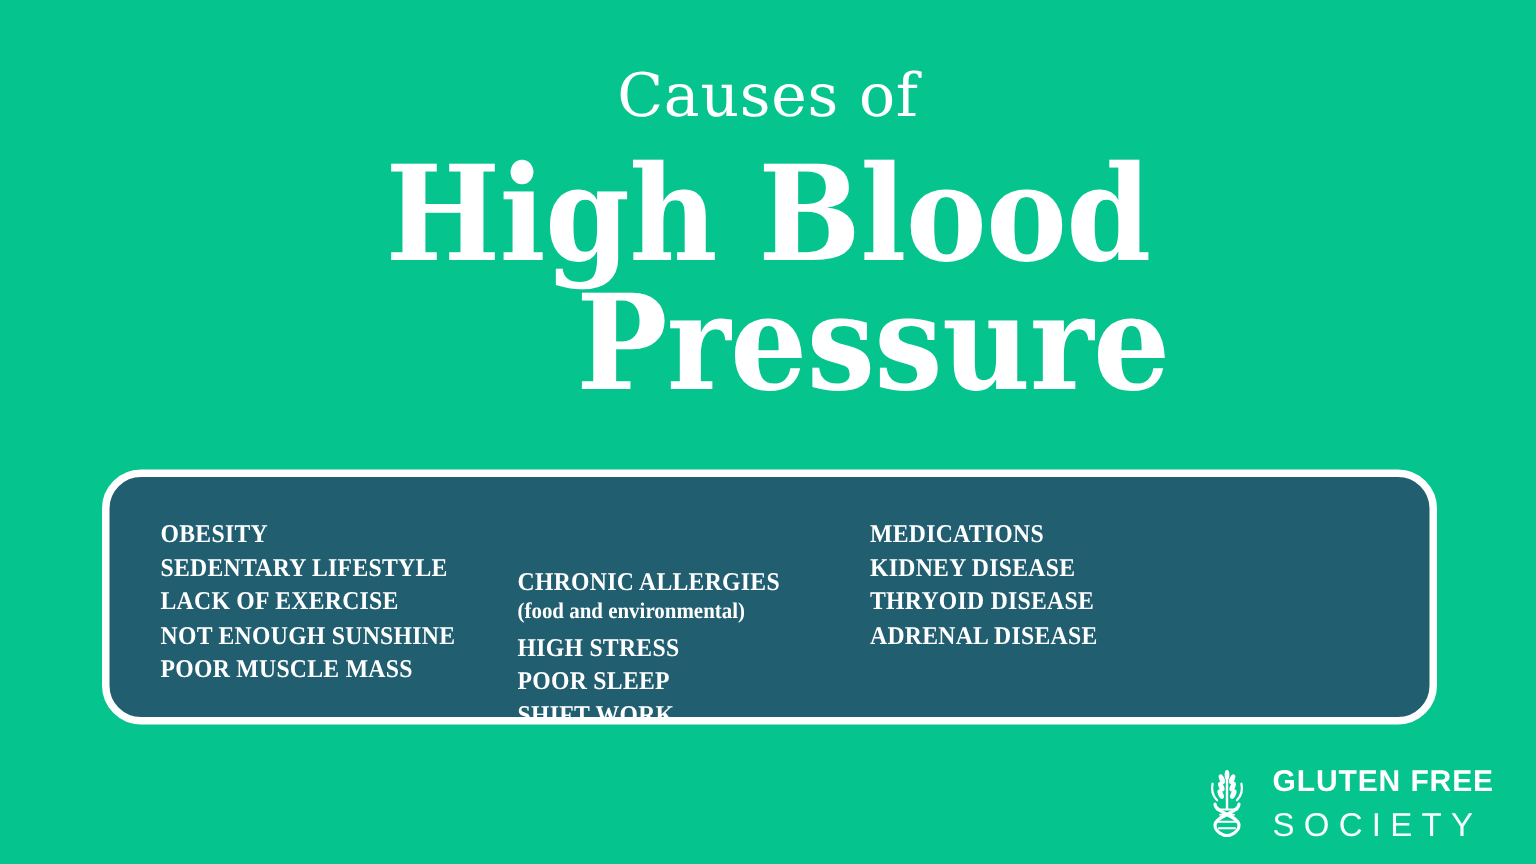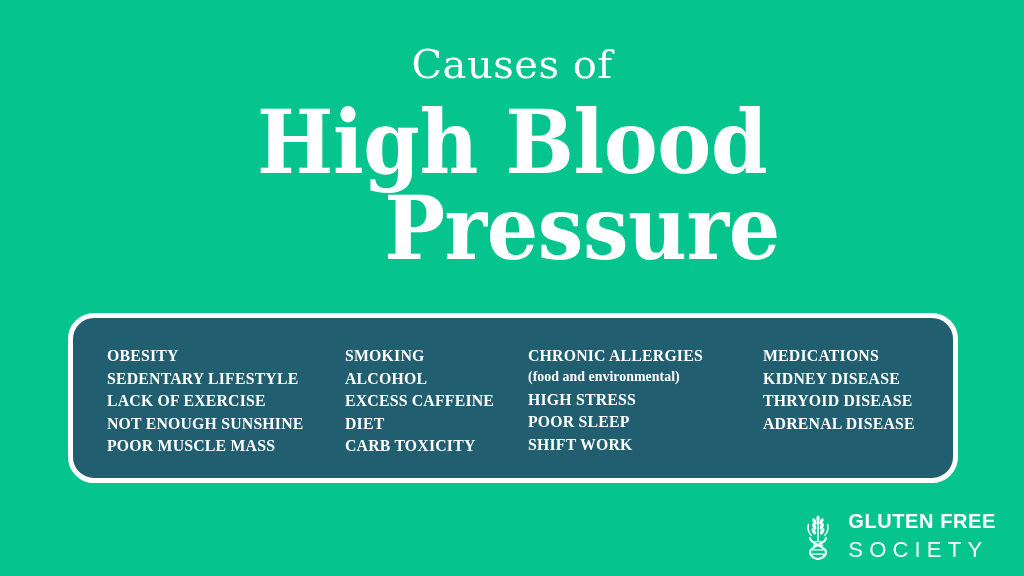--- a/index.html
+++ b/index.html
@@ -75,21 +75,21 @@
     position:absolute;
     left:34px; top:27px;
     width:848px;
     display:flex;
     align-items:flex-start;
   }
 
   .col { color:#ffffff; }
   .col-1 { width:238px; }
   .col-2 { width:183px; }
-  .col-3 { width:235px; }
+  .col-3 { width:235px;margin-top:32px; }
   .col-4 { width:192px; }
 
   .cause-item {
     font-family:"Liberation Serif", serif;
     font-weight:700;
     font-size:17px;
     line-height:22.5px;
     letter-spacing:0.2px;
     color:#ffffff;
     white-space:nowrap;
@@ -107,21 +107,20 @@
     transform:scaleX(0.93);
     transform-origin:left center;
     margin-bottom:4px;
   }
 
   
   .logo {
     position:absolute;
     right:28px; bottom:14px;
     display:flex;
-    align-items:center;
     gap:10px;
   }
 
   .logo-mark { width:40px; height:48px; display:block; }
 
   .logo-text {
     display:flex;
     flex-direction:column;
     align-items:flex-start;
     font-family:"Liberation Sans", sans-serif;
@@ -157,27 +156,20 @@
   <div class="columns">
 
     <div class="col col-1">
       <div class="cause-item">OBESITY</div>
       <div class="cause-item">SEDENTARY LIFESTYLE</div>
       <div class="cause-item">LACK OF EXERCISE</div>
       <div class="cause-item">NOT ENOUGH SUNSHINE</div>
       <div class="cause-item">POOR MUSCLE MASS</div>
     </div>
 
-    <div class="col col-2">
-      <div class="cause-item">SMOKING</div>
-      <div class="cause-item">ALCOHOL</div>
-      <div class="cause-item">EXCESS CAFFEINE</div>
-      <div class="cause-item">DIET</div>
-      <div class="cause-item">CARB TOXICITY</div>
-    </div>
 
     <div class="col col-3">
       <div class="cause-item">CHRONIC ALLERGIES</div>
       <div class="cause-sub">(food and environmental)</div>
       <div class="cause-item">HIGH STRESS</div>
       <div class="cause-item">POOR SLEEP</div>
       <div class="cause-item">SHIFT WORK</div>
     </div>
 
     <div class="col col-4">

